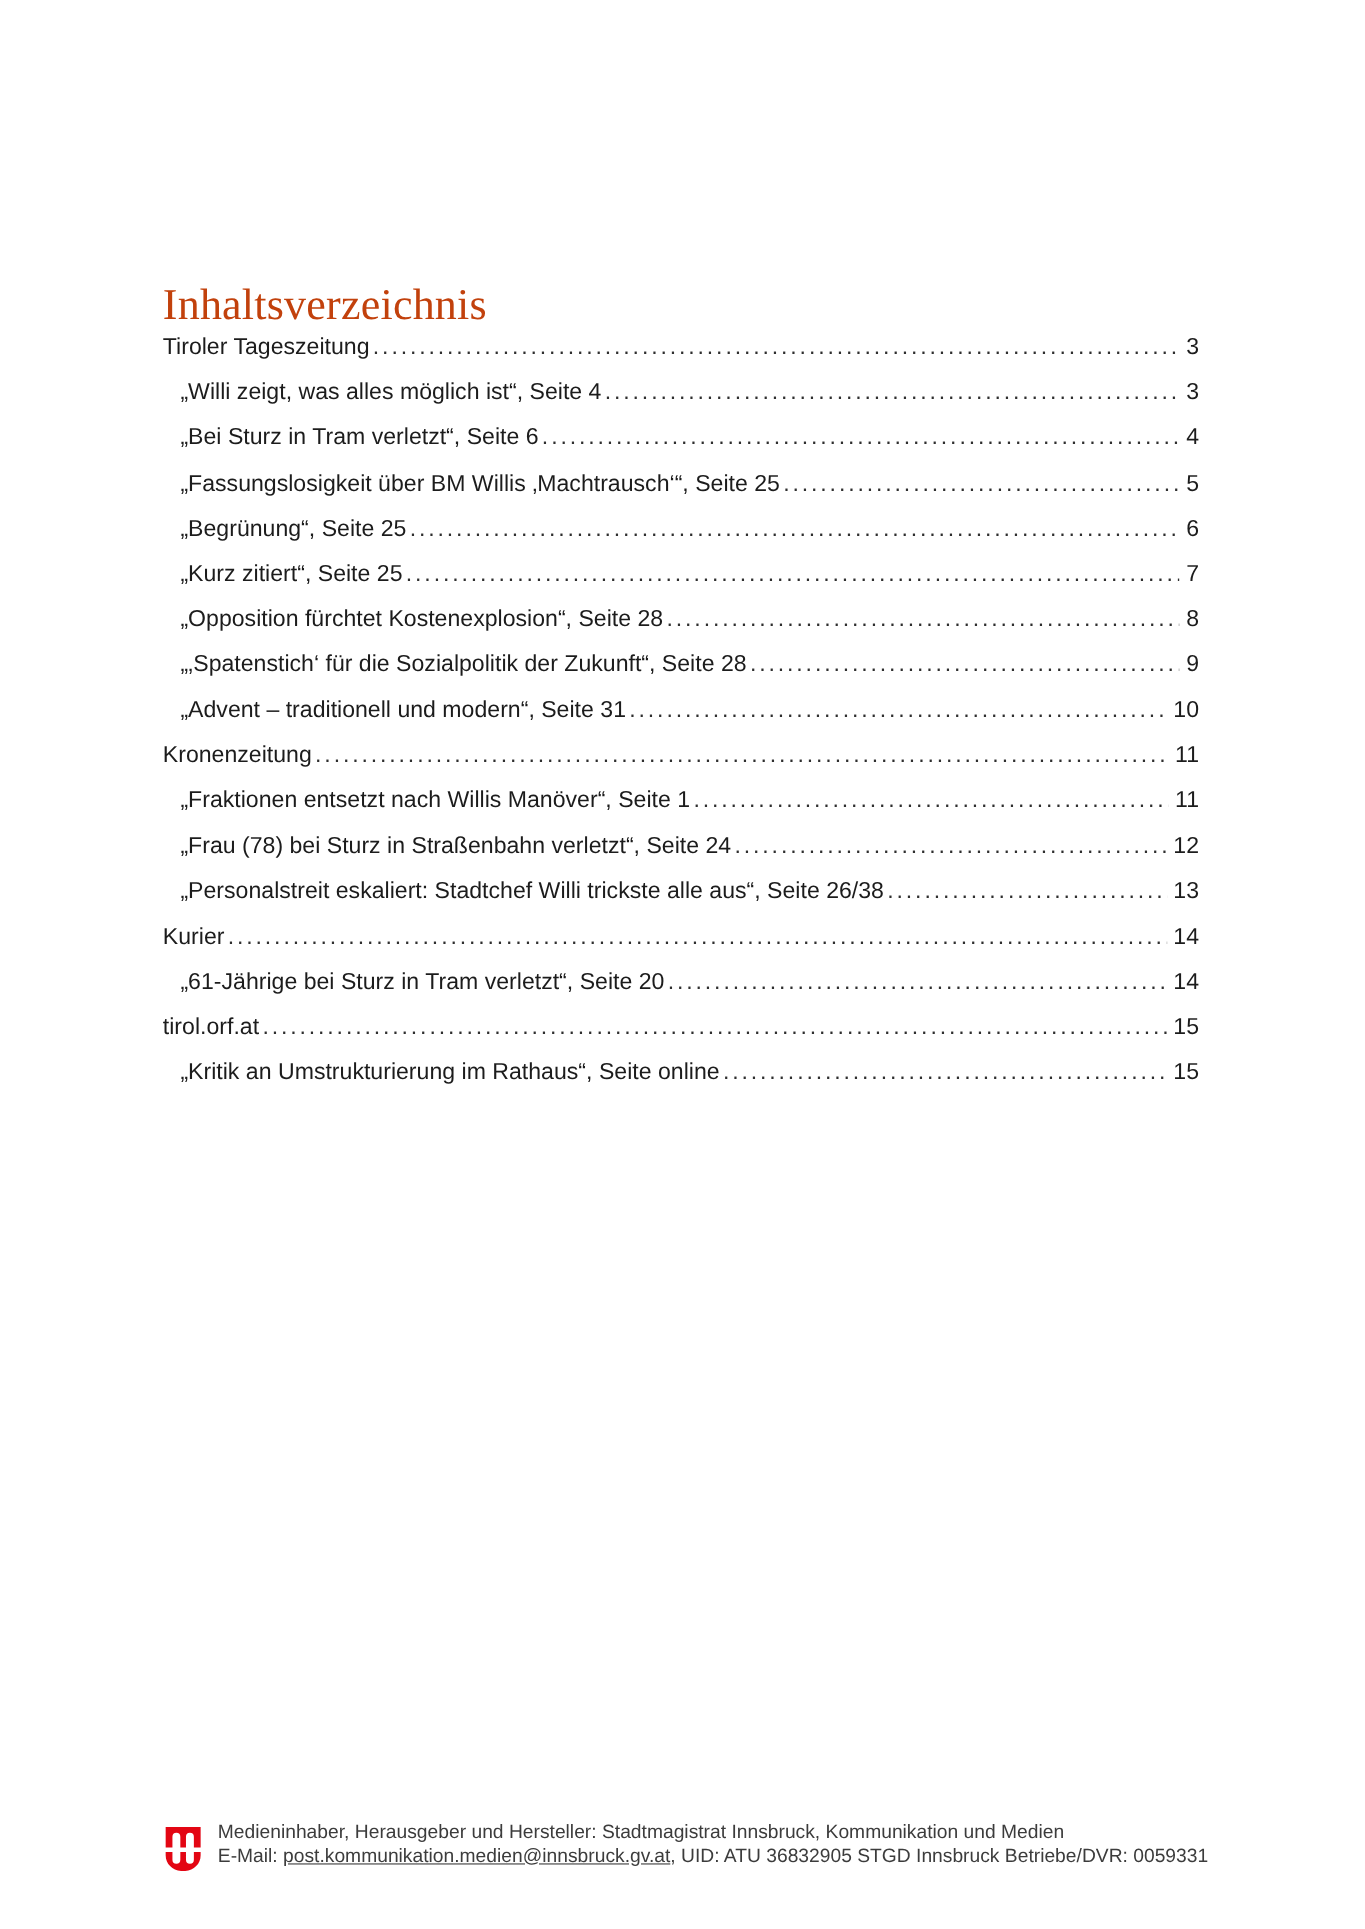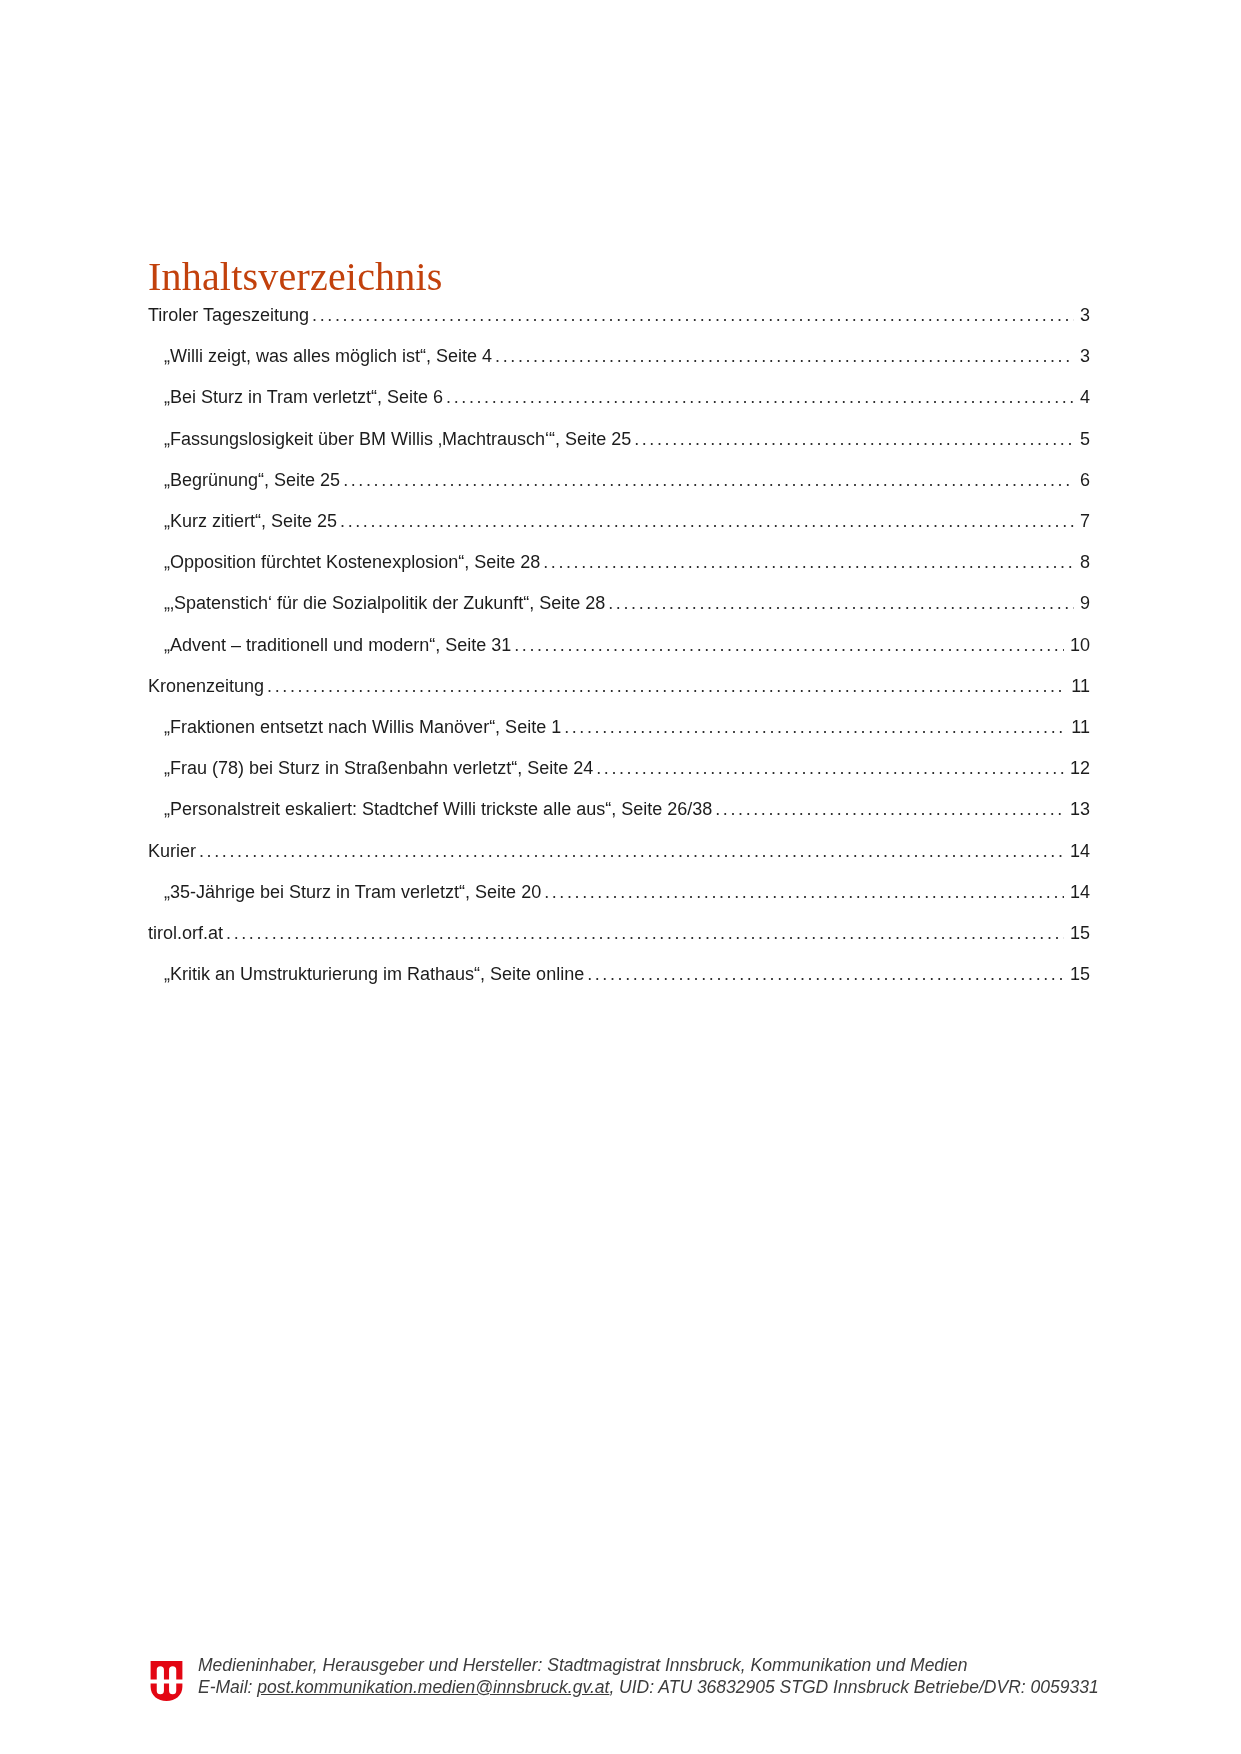--- a/index.html
+++ b/index.html
@@ -23,21 +23,21 @@
   }
   .toc{
     position:absolute;
     left:148px;top:295px;
     width:942px;
   }
   .toc-row{
     display:flex;
     align-items:flex-end;
     line-height:41.2px;
-    font-size:18px;
+    font-size:21px;
     color:#1c1c1c;
     white-space:nowrap;
   }
   .toc-row.lvl2{padding-left:16px;}
   .toc-row .lbl{flex:0 0 auto;}
   .toc-row .dots{
     flex:1 1 0;
     min-width:0;
     overflow:hidden;
     white-space:nowrap;
@@ -45,21 +45,20 @@
     color:#2e2e2e;
     margin:0 6px 0 3px;
   }
   .toc-row .pg{flex:0 0 auto;text-align:right;}
   .footer{
     position:absolute;
     left:150px;top:1655px;
     display:flex;
     align-items:flex-start;
     gap:15px;
-    font-style:italic;
   }
   .footer .logo{flex:0 0 auto;margin-top:6px;}
   .footer .ftext{
     font-size:17.5px;
     line-height:21.8px;
     color:#3c3c3c;
     white-space:nowrap;
   }
   .footer .email{
     color:#3c3c3c;
@@ -137,21 +136,21 @@
       <span class="lbl">„Personalstreit eskaliert: Stadtchef Willi trickste alle aus“, Seite 26/38</span>
       <span class="dots">..........................................................................................................................................................................</span>
       <span class="pg">13</span>
     </div>
     <div class="toc-row lvl1">
       <span class="lbl">Kurier</span>
       <span class="dots">..........................................................................................................................................................................</span>
       <span class="pg">14</span>
     </div>
     <div class="toc-row lvl2">
-      <span class="lbl">„35-Jährige bei Sturz in Tram verletzt“, Seite 20</span>
+      <span class="lbl">„61-Jährige bei Sturz in Tram verletzt“, Seite 20</span>
       <span class="dots">..........................................................................................................................................................................</span>
       <span class="pg">14</span>
     </div>
     <div class="toc-row lvl1">
       <span class="lbl">tirol.orf.at</span>
       <span class="dots">..........................................................................................................................................................................</span>
       <span class="pg">15</span>
     </div>
     <div class="toc-row lvl2">
       <span class="lbl">„Kritik an Umstrukturierung im Rathaus“, Seite online</span>

